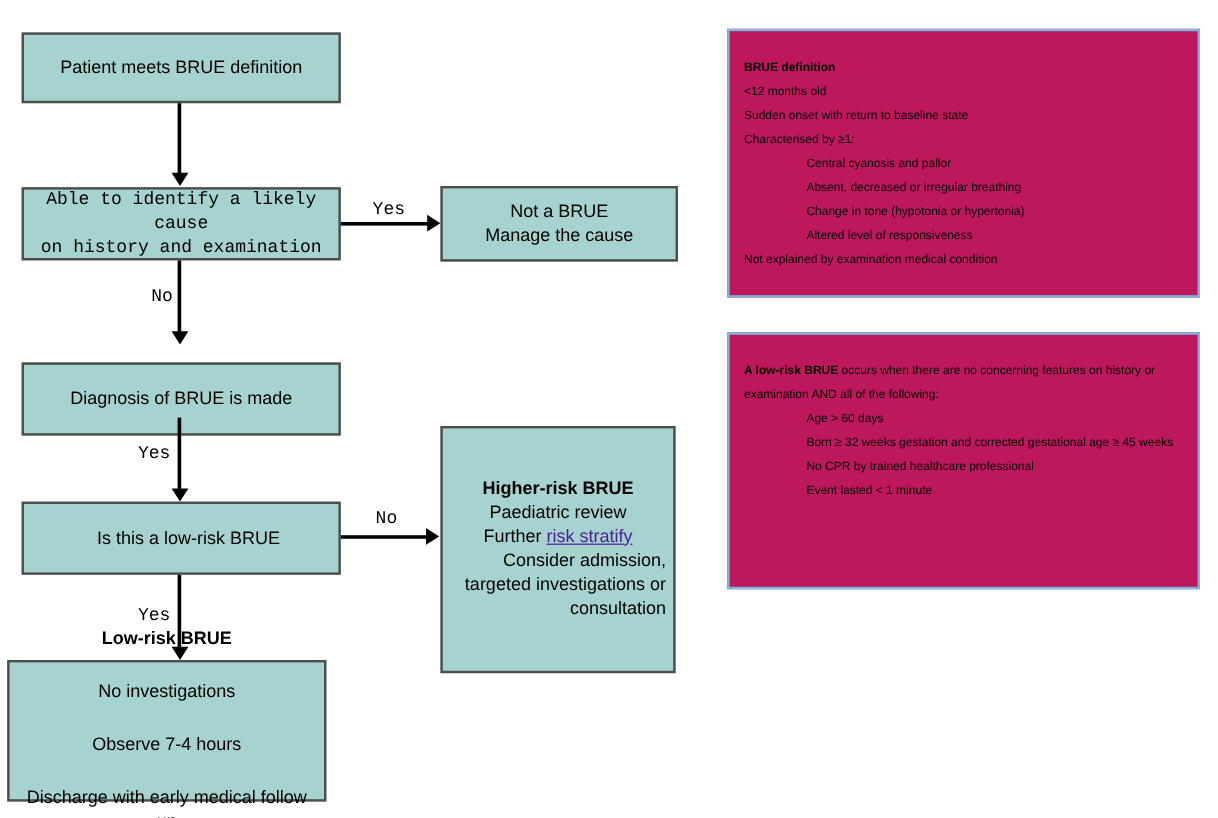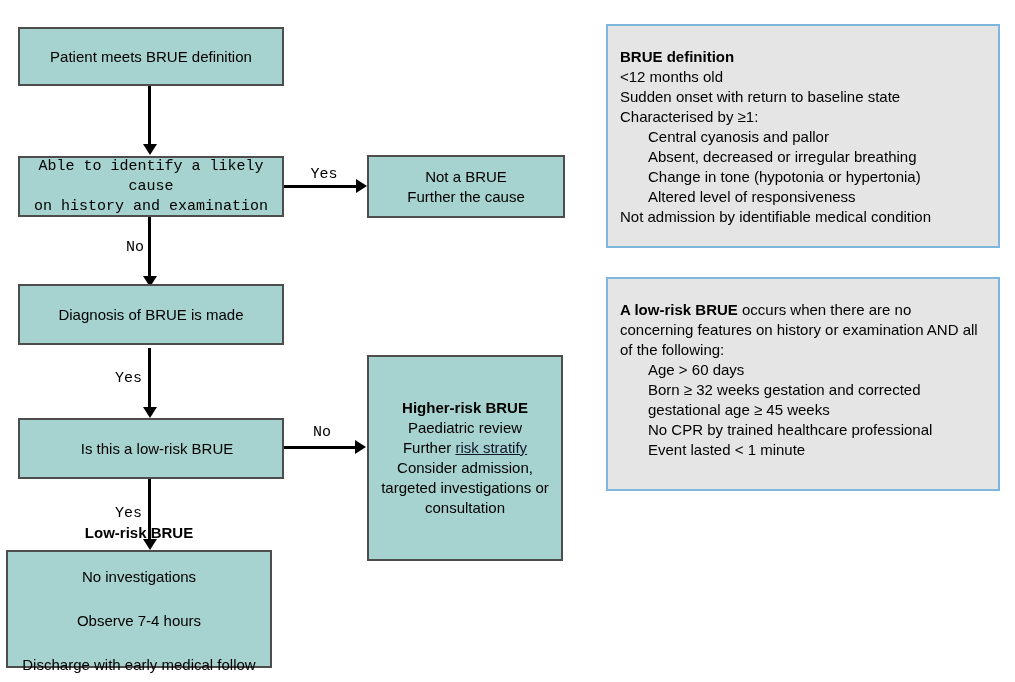--- a/index.html
+++ b/index.html
@@ -42,30 +42,30 @@
   .head-right {
     position: absolute; width: 0; height: 0;
     border-top: 7px solid transparent;
     border-bottom: 7px solid transparent;
     border-left: 11px solid #000000;
   }
   .edge-label { position: absolute; line-height: 18px; font-family: Liberation Mono, monospace; }
   
   .panel {
     position: absolute;
-    background: #e5e5e5;
+    background: #be185d;
     border: 2px solid #7eb7de;
     padding: 21px 12px 0 12px;
     line-height: 20px;
-    font-size: 15px;
+    font-size: 10px;
   }
   .panel .title { font-weight: bold; }
-  .panel .indent { margin-left: 28px; }
+  .panel .indent { margin-left: 52px; }
   .link {
-    color: #0f172a;
+    color: #4c1d95;
     text-decoration: underline;
     cursor: pointer;
   }
 </style>
 </head>
 <body>
 
 <div class="canvas">
 
   <div class="node" style="left:18px; top:27px; width:266px; height:59px;">
@@ -79,44 +79,44 @@
     <div>Able to identify a likely cause</div>
     <div>on history and examination</div>
   </div>
 
   <div class="edge-label" style="left:300px; top:166px; width:48px; text-align:center;">Yes</div>
   <div class="hline" style="left:284px; top:185px; width:73px;"></div>
   <div class="head-right" style="left:356px; top:179px;"></div>
 
   <div class="node" style="left:367px; top:155px; width:198px; height:63px;">
     <div>Not a BRUE</div>
-    <div>Further the cause</div>
+    <div>Manage the cause</div>
   </div>
 
   <div class="edge-label" style="left:96px; top:239px; width:48px; text-align:right;">No</div>
   <div class="vline" style="left:148px; top:217px; height:60px;"></div>
   <div class="head-down" style="left:143px; top:276px;"></div>
 
-  <div class="node" style="left:18px; top:284px; width:266px; height:61px;">
+  <div class="node" style="left:18px; top:302px; width:266px; height:61px;">
     <div>Diagnosis of BRUE is made</div>
   </div>
 
   <div class="edge-label" style="left:92px; top:370px; width:50px; text-align:right;">Yes</div>
   <div class="vline" style="left:148px; top:348px; height:60px;"></div>
   <div class="head-down" style="left:143px; top:407px;"></div>
 
   <div class="node" style="left:18px; top:418px; width:266px; height:61px;padding-left:20px;">
     <div>Is this a low-risk BRUE</div>
   </div>
 
   <div class="edge-label" style="left:298px; top:424px; width:48px; text-align:center;">No</div>
   <div class="hline" style="left:284px; top:446px; width:72px;"></div>
   <div class="head-right" style="left:355px; top:440px;"></div>
 
-  <div class="node" style="left:367px; top:355px; width:196px; height:206px; padding:6px;">
+  <div class="node" style="left:367px; top:355px; width:196px; height:206px; padding:6px;text-align:right;">
     <div class="bold">Higher-risk BRUE</div>
     <div>Paediatric review</div>
     <div>
       <span>Further </span><a class="link">risk stratify</a>
     </div>
     <div>Consider admission, targeted investigations or consultation</div>
   </div>
 
   <div class="edge-label" style="left:92px; top:505px; width:50px; text-align:right;">Yes</div>
   <div class="vline" style="left:148px; top:479px; height:61px;"></div>
@@ -131,21 +131,21 @@
 
   <div class="panel" style="left:606px; top:24px; width:394px; height:224px;">
     <div class="title">BRUE definition</div>
     <div>&lt;12 months old</div>
     <div>Sudden onset with return to baseline state</div>
     <div>Characterised by ≥1:</div>
     <div class="indent">Central cyanosis and pallor</div>
     <div class="indent">Absent, decreased or irregular breathing</div>
     <div class="indent">Change in tone (hypotonia or hypertonia)</div>
     <div class="indent">Altered level of responsiveness</div>
-    <div>Not admission by identifiable medical condition</div>
+    <div>Not explained by examination medical condition</div>
   </div>
 
   <div class="panel" style="left:606px; top:277px; width:394px; height:214px;">
     <div>
       <span class="title">A low-risk BRUE</span><span> occurs when there are no concerning features on history or examination AND all of the following:</span>
     </div>
     <div class="indent">Age &gt; 60 days</div>
     <div class="indent">Born ≥ 32 weeks gestation and corrected gestational age ≥ 45 weeks</div>
     <div class="indent">No CPR by trained healthcare professional</div>
     <div class="indent">Event lasted &lt; 1 minute</div>

